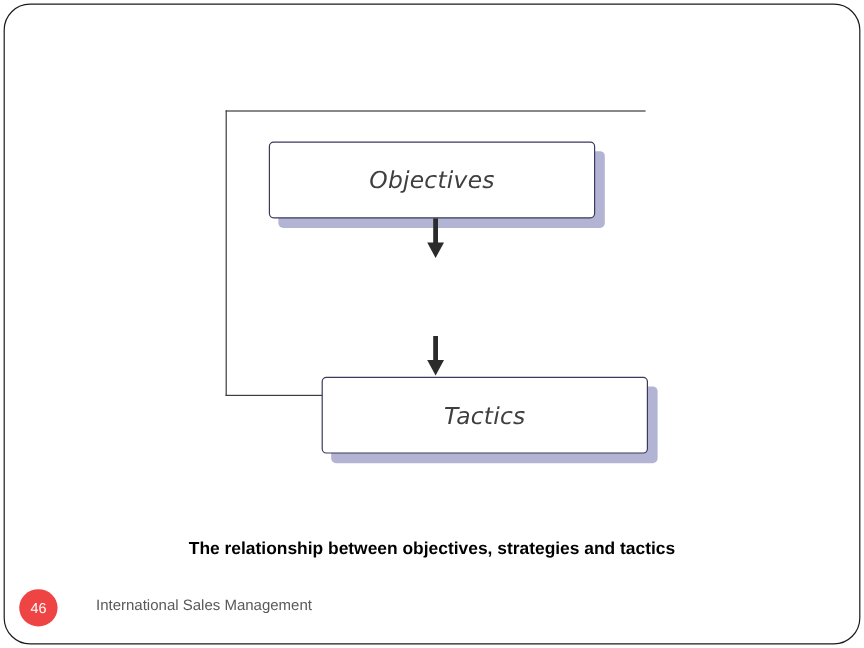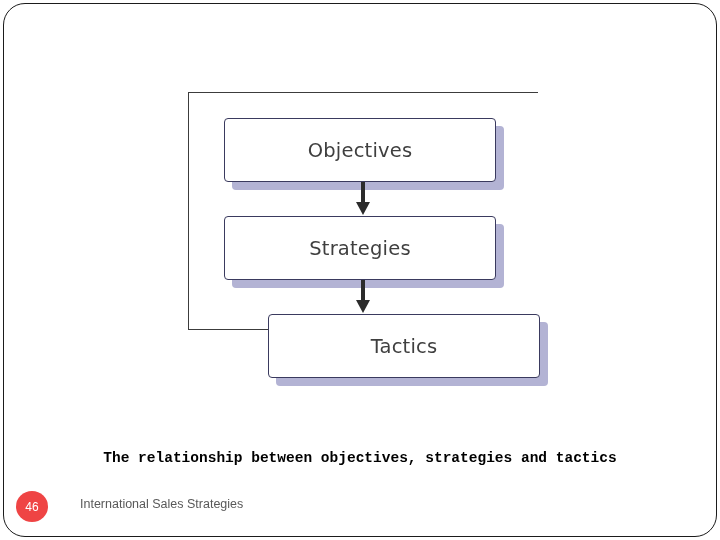--- a/index.html
+++ b/index.html
@@ -28,20 +28,21 @@
     pointer-events: none;
   }
 
   
   .diagram-area {
     position: absolute;
     left: 188px;
     top: 92px;
     width: 350px;
     height: 238px;
+    font-style: italic;
   }
   .diagram-border {
     position: absolute;
     left: 0;
     top: 0;
     width: 100%;
     height: 100%;
     box-sizing: border-box;
     border-top: 1.5px solid #3c3c3c;
     border-bottom: 1.5px solid #3c3c3c;
@@ -118,21 +119,21 @@
     border-top: 13px solid #2b2b2b;
   }
 
   
   .caption {
     position: absolute;
     left: 0;
     top: 450px;
     width: 720px;
     text-align: center;
-    font-family: Liberation Mono, monospace;
+    font-family: Liberation Sans, sans-serif;
     font-size: 14.5px;
     font-weight: bold;
     color: #000000;
   }
 
   
   .footer-badge {
     position: absolute;
     left: 16px;
     top: 491px;
@@ -169,36 +170,30 @@
     <div class="box">
       <span class="box-label">Objectives</span>
     </div>
   </div>
 
   <div class="arrow a0">
     <div class="arrow-stem"></div>
     <div class="arrow-head"></div>
   </div>
 
-  <div class="box-wrap b1">
-    <div class="box-shadow"></div>
-    <div class="box">
-      <span class="box-label">Strategies</span>
-    </div>
-  </div>
 
   <div class="arrow a1">
     <div class="arrow-stem"></div>
     <div class="arrow-head"></div>
   </div>
 
   <div class="box-wrap b2">
     <div class="box-shadow"></div>
     <div class="box">
       <span class="box-label">Tactics</span>
     </div>
   </div>
 </div>
 
 <div class="caption">The relationship between objectives, strategies and tactics</div>
 
 <div class="footer-badge">46</div>
-<div class="footer-text">International Sales Strategies</div>
+<div class="footer-text">International Sales Management</div>
 
 </body></html>

